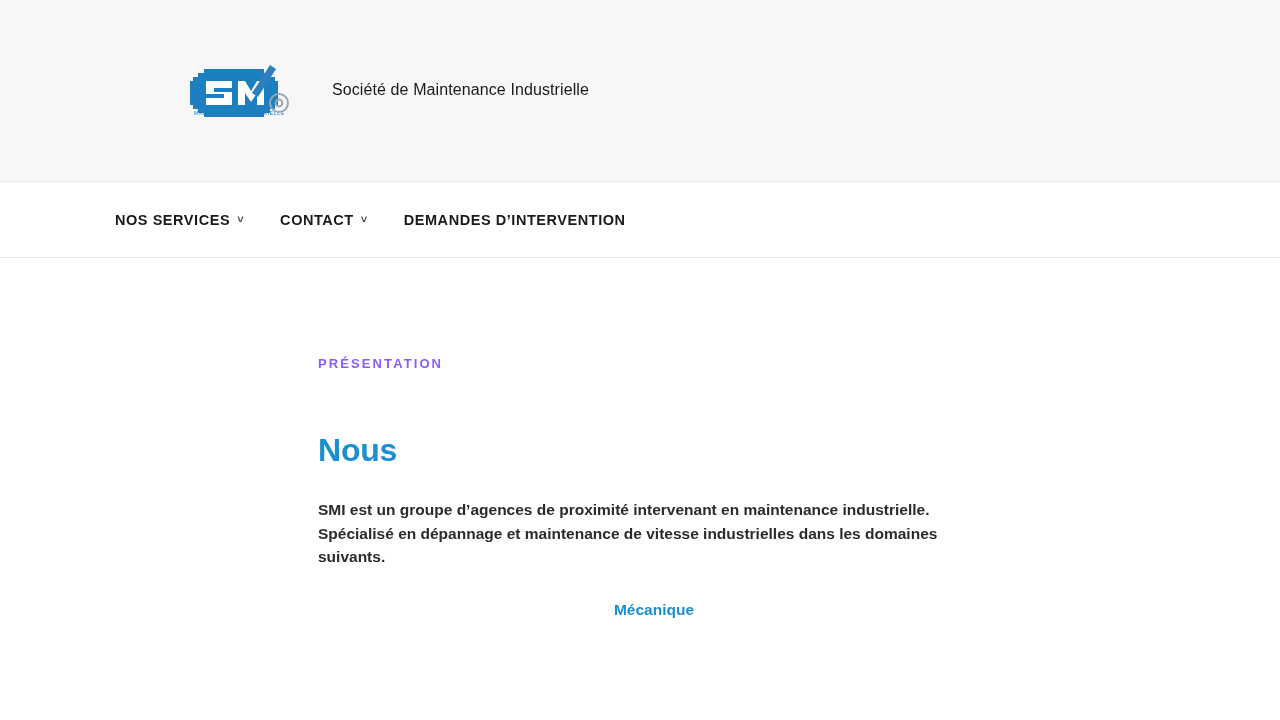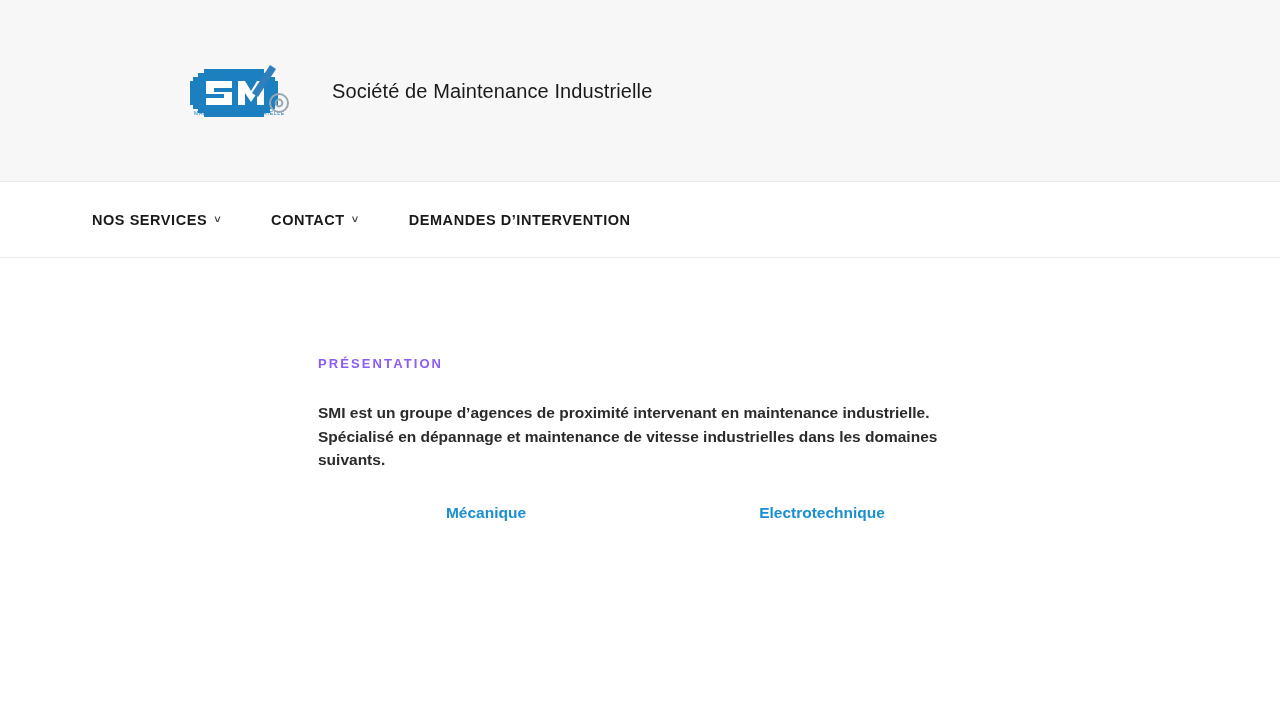--- a/index.html
+++ b/index.html
@@ -31,40 +31,40 @@
   .logo-wrap {
     width: 118px;
     height: 70px;
     display: flex;
     align-items: center;
     justify-content: flex-start;
   }
   .logo-wrap svg { display: block; }
   .site-tagline {
     margin-left: 30px;
-    font-size: 20px;
+    font-size: 16px;
     color: #1a1a1a;
     line-height: 1.4;
     letter-spacing: .1px;
   }
 
   
   .site-nav {
     width: 100%;
     height: 76px;
     background: #ffffff;
     border-bottom: 1px solid #eaeaea;
     display: flex;
     align-items: center;
   }
   .nav-inner {
-    padding-left: 92px;
+    padding-left: 115px;
     display: flex;
     align-items: center;
-    gap: 16px;
+    gap: 2px;
   }
   .nav-item {
     display: flex;
     align-items: center;
     font-size: 14.5px;
     font-weight: bold;
     letter-spacing: .55px;
     color: #1a1a1a;
     text-transform: uppercase;
     margin-right: 34px;
@@ -178,21 +178,21 @@
       <span>DEMANDES D’INTERVENTION</span>
     </div>
 
   </div>
 </nav>
 
 <main class="content">
 
   <div class="kicker">PRÉSENTATION</div>
 
+  <h1 class="page-title">Nous</h1>
 
   <p class="intro">SMI est un groupe d’agences de proximité intervenant en maintenance industrielle. Spécialisé en dépannage et maintenance de vitesse industrielles dans les domaines suivants.</p>
 
   <div class="domain-row">
     <div class="domain-cell">Mécanique</div>
-    <div class="domain-cell">Electrotechnique</div>
   </div>
 
 </main>
 
 </body></html>

